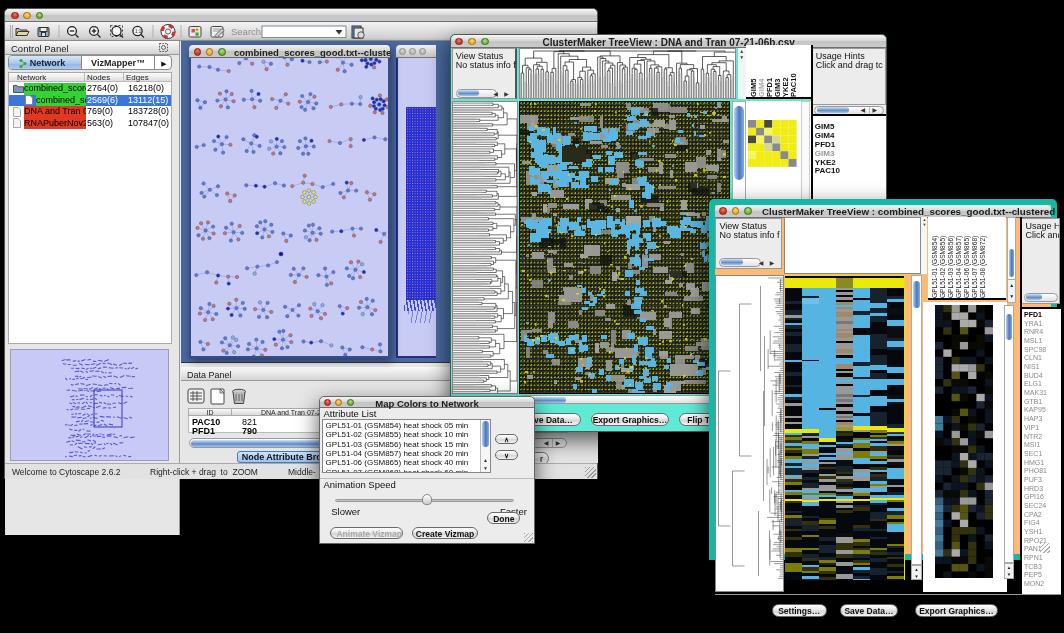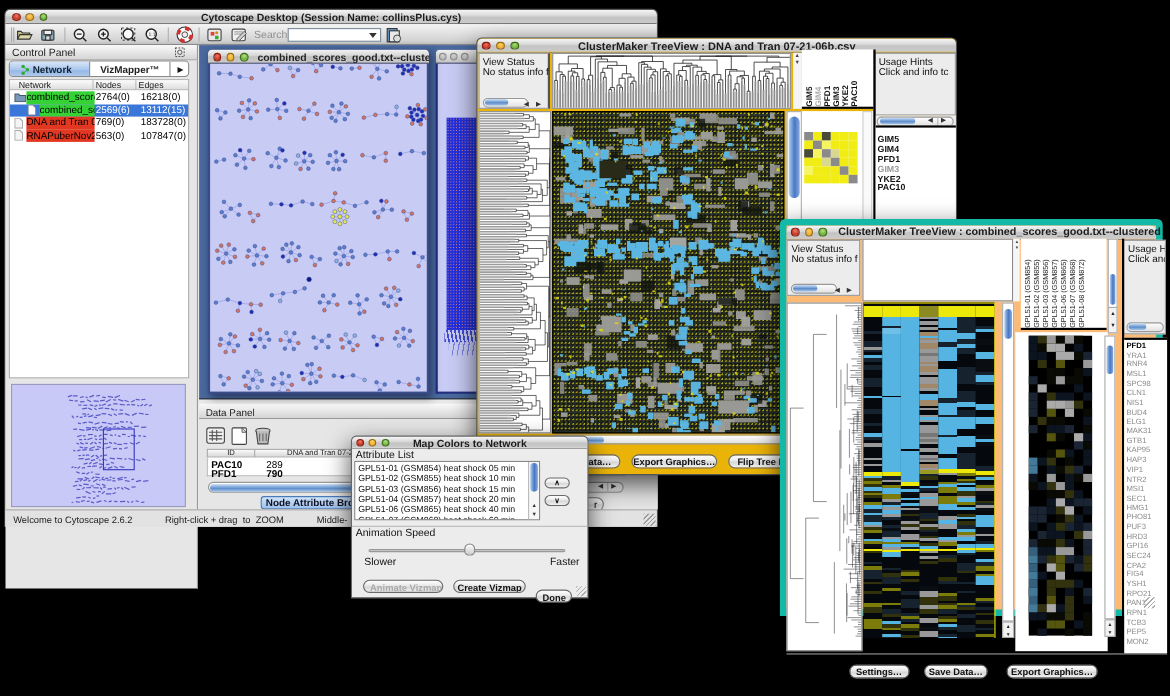--- a/index.html
+++ b/index.html
@@ -1,21 +1,20 @@
 <!DOCTYPE html>
 <html><head><meta charset="utf-8"><style>
 *{margin:0;padding:0;box-sizing:border-box}
 body{width:1064px;height:633px;background:#000;position:relative;overflow:hidden;font-family:"Liberation Sans",sans-serif}
 .win{position:absolute;box-shadow:0 8px 22px rgba(0,0,0,.65)}
 .tbar{position:absolute;left:0;top:0;right:0;background:linear-gradient(to bottom,#f6f6f6,#d8d8d8 45%,#c4c4c4 55%,#cbcbcb);border-bottom:1px solid #6e6e6e;border-radius:5px 5px 0 0}
 .tt{position:absolute;width:100%;text-align:center;font-weight:bold;color:#1c1c1c}
 </style></head><body>
 <div class="win" style="left:4px;top:8px;width:594px;height:471px;background:#e8e8e8;border-radius:5px 5px 0 0;border:1px solid #555">
     <div class="tbar" style="height:13px"></div>
-    <div class="tt" style="top:1.5px;font-size:9.5px">Cytoscape Desktop (Session Name: collinsPlus.cys)</div>
     <div style="position:absolute;left:6.1px;top:2.6px;width:7.8px;height:7.8px;border-radius:50%;background:radial-gradient(circle at 50% 30%,#f07a6a,#c93a28 60%);border:0.5px solid #8a1d10"></div>
     <div style="position:absolute;left:18.400000000000002px;top:2.6px;width:7.8px;height:7.8px;border-radius:50%;background:radial-gradient(circle at 50% 30%,#fad36a,#efaf33 60%);border:0.5px solid #9a6a10"></div>
     <div style="position:absolute;left:30.700000000000003px;top:2.6px;width:7.8px;height:7.8px;border-radius:50%;background:radial-gradient(circle at 50% 30%,#b4e08a,#74b33e 60%);border:0.5px solid #3c6a14"></div>
     <div style="position:absolute;left:0;top:13px;width:100%;height:19px;background:linear-gradient(to bottom,#f4f4f4,#d2d2d2 85%,#bfbfbf);border-bottom:1px solid #8a8a8a">
       <div style="position:absolute;left:5px;top:3px;width:3px;height:13px;border-left:1px solid #aaa;border-right:1px solid #aaa"></div>
       <svg width="594" height="19" style="position:absolute;left:0;top:0">
 <g stroke="#333" stroke-width="1" fill="none">
 <path d="M11 13.5 L11 6.5 L14 6.5 L15.5 8 L22 8 L22 13.5 Z" fill="#c8c08a"></path>
 <path d="M11 13.5 L13 9.5 L24 9.5 L22 13.5 Z" fill="#ddd8a8"></path>
 <rect x="33" y="5.5" width="11" height="9" fill="#8ab" rx="1"></rect>
@@ -144,21 +143,21 @@
           <path d="M46 5 L47.5 16.5 H56.5 L58 5" fill="#bbb" stroke="#444"></path>
           <path d="M49 7 V14 M52 7 V14 M55 7 V14" stroke="#666"></path>
         </g>
 </svg>
       <div style="position:absolute;left:7px;top:27px;width:380px;height:8px;background:linear-gradient(to bottom,#fafafa,#d8d8d8);border:1px solid #aaa">
         <div style="position:absolute;left:0;top:0;width:43px;height:7px;border-right:1px solid #aaa;text-align:center;font-size:7px;color:#222">ID</div>
         <div style="position:absolute;left:44px;top:0;width:200px;height:7px;font-size:7px;color:#222;padding-left:28px">DNA and Tran 07-21-06…</div>
       </div>
       <div style="position:absolute;left:7px;top:35px;width:380px;height:17px;background:#fff;border:1px solid #bbb;border-top:none;font-size:9px;font-weight:bold">
         <span style="position:absolute;left:3px;top:1px">PAC10</span>
-        <span style="position:absolute;left:53px;top:1px;font-weight:normal">289</span>
+        <span style="position:absolute;left:53px;top:1px;font-weight:normal">821</span>
         <span style="position:absolute;left:3px;top:9.5px">PFD1</span>
         <span style="position:absolute;left:53px;top:9.5px;font-weight:bold">790</span>
       </div>
       <div style="position:absolute;left:8px;top:57px;width:378px;height:10px;background:linear-gradient(to bottom,#fdfdfd,#e2e2e2);border:1px solid #999;border-radius:5.0px">
         <div style="position:absolute;left:1px;top:0.5px;width:330px;height:7px;border-radius:5.0px;background:linear-gradient(to bottom,#cfe2f6,#76a2d8 45%,#5e8cc8 55%,#a6c6ea)"></div>
         <div style="position:absolute;right:14px;top:1px;width:12px;height:6px;font-size:6px;color:#333;text-align:center;line-height:6px">◀</div>
         <div style="position:absolute;right:2px;top:1px;width:12px;height:6px;font-size:6px;color:#333;text-align:center;line-height:6px">▶</div>
         <div style="position:absolute;right:13px;top:0;width:1px;height:8px;background:#bbb"></div>
       </div>
       <div style="position:absolute;left:56px;top:70px;width:110px;height:12px;background:linear-gradient(to bottom,#cfe4fa,#9cc2ee);border:1.5px solid #4a7ab8;border-radius:3px;font-size:9px;font-weight:bold;color:#112;text-align:center;line-height:11px">Node Attribute Browser</div>
@@ -621,21 +620,21 @@
         <circle cx="118.0" cy="145.5" r="1.8" fill="#e8e850" stroke="#3a4496" stroke-width="0.4"></circle>
         <circle cx="113.4" cy="143.6" r="1.8" fill="#e8e850" stroke="#3a4496" stroke-width="0.4"></circle>
         <circle cx="111.5" cy="139.0" r="1.8" fill="#e8e850" stroke="#3a4496" stroke-width="0.4"></circle>
         <circle cx="113.4" cy="134.4" r="1.8" fill="#e8e850" stroke="#3a4496" stroke-width="0.4"></circle>
         <circle cx="118.0" cy="132.5" r="1.8" fill="#e8e850" stroke="#3a4496" stroke-width="0.4"></circle>
         <circle cx="122.6" cy="134.4" r="1.8" fill="#e8e850" stroke="#3a4496" stroke-width="0.4"></circle>
         <circle cx="90.0" cy="196.0" r="2.1" fill="#101a90" stroke="#3a4496" stroke-width="0.4"></circle>
       </svg>
     </div>
   </div>
-<div class="win" style="left:433px;top:33.7px;width:437.3px;height:398.3px;background:#eab308;border:1px solid #555;border-radius:5px 5px 0 0">
+<div class="win" style="left:450px;top:33.7px;width:437.3px;height:398.3px;background:#5eead4;border:1px solid #555;border-radius:5px 5px 0 0">
     <div class="tbar" style="height:13.8px"></div>
     <div class="tt" style="top:2px;font-size:10px">ClusterMaker TreeView : DNA and Tran 07-21-06b.csv</div>
     <div style="position:absolute;left:4.3999999999999995px;top:3.3px;width:7.4px;height:7.4px;border-radius:50%;background:radial-gradient(circle at 50% 30%,#f07a6a,#c93a28 60%);border:0.5px solid #8a1d10"></div>
     <div style="position:absolute;left:17.3px;top:3.3px;width:7.4px;height:7.4px;border-radius:50%;background:radial-gradient(circle at 50% 30%,#fad36a,#efaf33 60%);border:0.5px solid #9a6a10"></div>
     <div style="position:absolute;left:30.2px;top:3.3px;width:7.4px;height:7.4px;border-radius:50%;background:radial-gradient(circle at 50% 30%,#b4e08a,#74b33e 60%);border:0.5px solid #3c6a14"></div>
     <div style="position:absolute;left:0.8000000000000114px;top:13.299999999999997px;width:65px;height:51.5px;background:#ececec;border:1px solid #999;border-right:2px solid #555;font-size:9px;color:#111">
       <div style="position:absolute;left:3px;top:2px">View Status</div>
       <div style="position:absolute;left:3px;top:11px;white-space:nowrap">No status info f</div>
       <div style="position:absolute;left:3px;top:40px;width:41px;height:9px;background:linear-gradient(to bottom,#fdfdfd,#e2e2e2);border:1px solid #999;border-radius:4.5px">
         <div style="position:absolute;left:1px;top:0.5px;width:21px;height:6px;border-radius:4.5px;background:linear-gradient(to bottom,#cfe2f6,#76a2d8 45%,#5e8cc8 55%,#a6c6ea)"></div>
@@ -655,21 +654,21 @@
         <text x="9.5" y="52" transform="rotate(-90 9.5 52)" font-size="7.5" font-weight="bold" fill="#111" font-family="Liberation Sans">GIM5</text>
         <text x="17.6" y="52" transform="rotate(-90 17.6 52)" font-size="7.5" font-weight="bold" fill="#aaa" font-family="Liberation Sans">GIM4</text>
         <text x="25.7" y="52" transform="rotate(-90 25.7 52)" font-size="7.5" font-weight="bold" fill="#111" font-family="Liberation Sans">PFD1</text>
         <text x="33.8" y="52" transform="rotate(-90 33.8 52)" font-size="7.5" font-weight="bold" fill="#111" font-family="Liberation Sans">GIM3</text>
         <text x="41.9" y="52" transform="rotate(-90 41.9 52)" font-size="7.5" font-weight="bold" fill="#111" font-family="Liberation Sans">YKE2</text>
         <text x="50.0" y="52" transform="rotate(-90 50.0 52)" font-size="7.5" font-weight="bold" fill="#111" font-family="Liberation Sans">PAC10</text>
       </svg>
     </div>
     <div style="position:absolute;left:360.8px;top:13.299999999999997px;width:74px;height:57px;background:#ececec;border:1px solid #999;font-size:9px;color:#111">
       <div style="position:absolute;left:3px;top:2px">Usage Hints</div>
-      <div style="position:absolute;left:3px;top:11px;white-space:nowrap">Click and info tc</div>
+      <div style="position:absolute;left:3px;top:11px;white-space:nowrap">Click and drag tc</div>
     </div>
     <div style="position:absolute;left:360.8px;top:70.8px;width:74px;height:9.5px;background:#ececec">
       <div style="position:absolute;left:2px;top:0.5px;width:70px;height:9px;background:linear-gradient(to bottom,#fdfdfd,#e2e2e2);border:1px solid #999;border-radius:4.5px">
         <div style="position:absolute;left:2px;top:0.5px;width:32px;height:6px;border-radius:4.5px;background:linear-gradient(to bottom,#cfe2f6,#76a2d8 45%,#5e8cc8 55%,#a6c6ea)"></div>
         <div style="position:absolute;right:14px;top:1px;width:12px;height:5px;font-size:6px;color:#333;text-align:center;line-height:5px">◀</div>
         <div style="position:absolute;right:2px;top:1px;width:12px;height:5px;font-size:6px;color:#333;text-align:center;line-height:5px">▶</div>
         <div style="position:absolute;right:13px;top:0;width:1px;height:7px;background:#bbb"></div>
       </div>
     </div>
     <div style="position:absolute;left:0.8000000000000114px;top:66.8px;width:66px;height:293px;background:#fff;border:1px solid #888;overflow:hidden">
@@ -1828,14 +1827,14 @@
     <div style="position:absolute;left:174.8px;top:37.5px;width:23px;height:10px;border:1px solid #6a6a6a;border-radius:6.0px;background:linear-gradient(to bottom,#fff,#e8e8e8 45%,#d6d6d6 55%,#f2f2f2);text-align:center;line-height:10px;font-size:7px;font-weight:bold;color:#111;white-space:nowrap;overflow:hidden">∧</div>
     <div style="position:absolute;left:174.8px;top:52.89999999999998px;width:23px;height:10px;border:1px solid #6a6a6a;border-radius:6.0px;background:linear-gradient(to bottom,#fff,#e8e8e8 45%,#d6d6d6 55%,#f2f2f2);text-align:center;line-height:10px;font-size:7px;font-weight:bold;color:#111;white-space:nowrap;overflow:hidden">∨</div>
     <div style="position:absolute;left:0.0px;top:81.09999999999997px;width:214px;height:1px;background:#bbb"></div>
     <div style="position:absolute;left:3.3000000000000114px;top:82.59999999999997px;font-size:9.5px;color:#111">Animation Speed</div>
     <div style="position:absolute;left:14.800000000000011px;top:101.80000000000001px;width:179px;height:3px;background:linear-gradient(to bottom,#aaa,#ddd);border:1px solid #999;border-radius:2px"></div>
     <div style="position:absolute;left:101.60000000000002px;top:97.19999999999999px;width:10px;height:11.5px;background:linear-gradient(to bottom,#fdfdfd,#ccc);border:1px solid #888;border-radius:5px 5px 4px 4px"></div>
     <div style="position:absolute;left:11.0px;top:109.69999999999999px;font-size:9.5px;color:#111">Slower</div>
     <div style="position:absolute;left:179.8px;top:109.69999999999999px;font-size:9.5px;color:#111">Faster</div>
     <div style="position:absolute;left:9.800000000000011px;top:129.99999999999994px;width:73px;height:12.5px;border:1px solid #6a6a6a;border-radius:7.25px;background:linear-gradient(to bottom,#fff,#e8e8e8 45%,#d6d6d6 55%,#f2f2f2);text-align:right;line-height:12.5px;font-size:8.5px;font-weight:bold;color:#aaa;white-space:nowrap;overflow:hidden">Animate Vizmap</div>
     <div style="position:absolute;left:91.90000000000003px;top:129.99999999999994px;width:66px;height:12.5px;border:1px solid #6a6a6a;border-radius:7.25px;background:linear-gradient(to bottom,#fff,#e8e8e8 45%,#d6d6d6 55%,#f2f2f2);text-align:center;line-height:12.5px;font-size:8.5px;font-weight:bold;color:#111;white-space:nowrap;overflow:hidden">Create Vizmap</div>
-    <div style="position:absolute;left:167.10000000000002px;top:139px;width:33px;height:12.5px;border:1px solid #6a6a6a;border-radius:7.25px;background:linear-gradient(to bottom,#fff,#e8e8e8 45%,#d6d6d6 55%,#f2f2f2);text-align:center;line-height:12.5px;font-size:8.5px;font-weight:bold;color:#111;white-space:nowrap;overflow:hidden">Done</div>
+    <div style="position:absolute;left:167.10000000000002px;top:115px;width:33px;height:12.5px;border:1px solid #6a6a6a;border-radius:7.25px;background:linear-gradient(to bottom,#fff,#e8e8e8 45%,#d6d6d6 55%,#f2f2f2);text-align:center;line-height:12.5px;font-size:8.5px;font-weight:bold;color:#111;white-space:nowrap;overflow:hidden">Done</div>
     <div style="position:absolute;right:1px;bottom:1px;width:9px;height:9px;background:repeating-linear-gradient(135deg,#aaa 0 1px,transparent 1px 3px)"></div>
   </div>
 </body></html>

